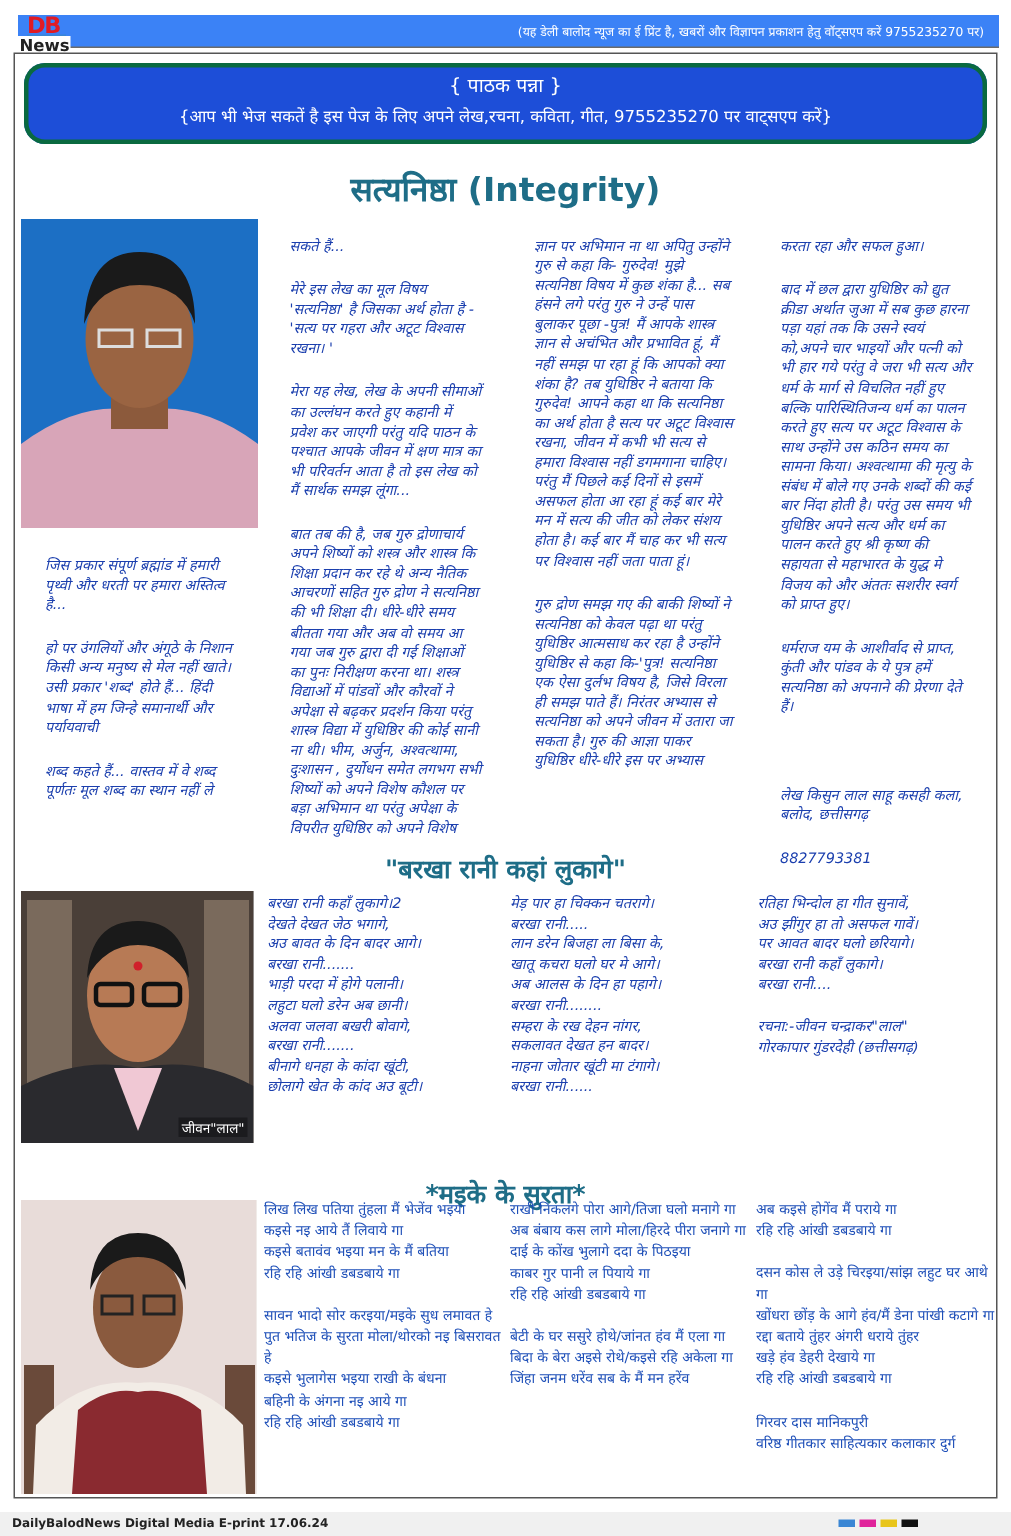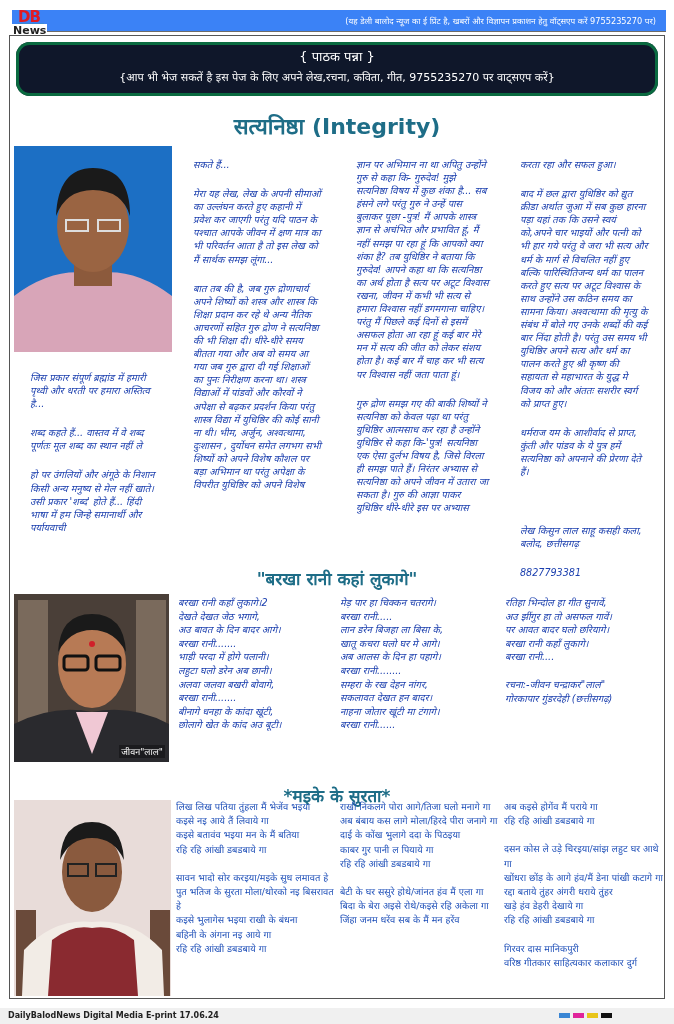--- a/index.html
+++ b/index.html
@@ -8,21 +8,21 @@
   .topbar { position: absolute; left: 12px; top: 10px; width: 654px; height: 22px; background: #3b82f6; border-bottom: 1px solid #6b6b6b; }
   .topbar-note { position: absolute; right: 10px; top: 5px; color: #ffffff; font-size: 8.2px; white-space: nowrap; }
   .logo { position: absolute; left: 12px; top: 8px; width: 44px; height: 28px; }
   .logo-db { position: absolute; left: 6px; top: 0px; font: bold 15px "DejaVu Sans", sans-serif; color: #1a1a1a; letter-spacing: -1px; }
   .logo-db .d { color: #e01b24; }
   .logo-strip { position: absolute; left: 6px; top: 15px; width: 26px; height: 3px; background: #3a86d4; }
   .logo-news { position: absolute; left: 0px; top: 16px; font: bold 11px "DejaVu Sans", sans-serif; color: #222; background: #fff; padding: 0 1px; }
 
   .frame { position: absolute; left: 9px; top: 35px; width: 656px; height: 964px; border: 1px solid #555; }
 
-  .banner { position: absolute; left: 16px; top: 42px; width: 642px; height: 54px; background: #0f172a; border-radius: 14px; box-shadow: inset 0 0 0 3px #0a6a40; text-align: center; color: #ffffff; }
+  .banner { position: absolute; left: 16px; top: 42px; width: 642px; height: 54px; background: #1d4ed8; border-radius: 14px; box-shadow: inset 0 0 0 3px #0a6a40; text-align: center; color: #ffffff; }
   .banner-title { font-size: 13px; margin-top: 5px; }
   .banner-sub { font-size: 11px; margin-top: 4px; white-space: nowrap; }
 
   .h-title { position: absolute; left: 0; width: 674px; text-align: center; color: #1e6d87; font-weight: bold; }
   .t1 { top: 110px; font-size: 22px; }
   .t2 { top: 567px; font-size: 17px; }
   .t3 { top: 770px; font-size: 17px; margin-top: 14px; }
 
   .photo { position: absolute; overflow: hidden; }
   .p1 { left: 14px; top: 146px; width: 158px; height: 206px; background: #1c6fc4; }
@@ -79,25 +79,26 @@
     <path d="M0 150 Q40 120 79 128 Q118 120 158 150 L158 206 L0 206 Z" fill="#d8a5b8"></path>
     <rect x="60" y="110" width="38" height="30" fill="#8c5a3c"></rect>
     <ellipse cx="79" cy="80" rx="36" ry="46" fill="#9a6442"></ellipse>
     <path d="M42 70 Q44 22 79 22 Q116 22 116 70 Q108 44 79 44 Q52 44 42 70 Z" fill="#1a1a1a"></path>
     <rect x="52" y="74" width="22" height="11" fill="none" stroke="#ddd" stroke-width="2"></rect>
     <rect x="84" y="74" width="22" height="11" fill="none" stroke="#ddd" stroke-width="2"></rect>
   </svg>
 </div>
 <div class="col c-left">
   <p>जिस प्रकार संपूर्ण ब्रह्मांड में हमारी पृथ्वी और धरती पर हमारा अस्तित्व है...</p>
+  <p>हो पर उंगलियों और अंगूठे के निशान किसी अन्य मनुष्य से मेल नहीं खाते। उसी प्रकार 'शब्द' होते हैं... हिंदी भाषा में हम जिन्हे समानार्थी और पर्यायवाची</p>
   <p>शब्द कहते हैं... वास्तव में वे शब्द पूर्णतः मूल शब्द का स्थान नहीं ले</p>
-  <p>हो पर उंगलियों और अंगूठे के निशान किसी अन्य मनुष्य से मेल नहीं खाते। उसी प्रकार 'शब्द' होते हैं... हिंदी भाषा में हम जिन्हे समानार्थी और पर्यायवाची</p>
 </div>
 <div class="col c2">
   <p>सकते हैं...</p>
+  <p>मेरे इस लेख का मूल विषय 'सत्यनिष्ठा' है जिसका अर्थ होता है - 'सत्य पर गहरा और अटूट विश्वास रखना। '</p>
   <p>मेरा यह लेख, लेख के अपनी सीमाओं का उल्लंघन करते हुए कहानी में प्रवेश कर जाएगी परंतु यदि पाठन के पश्चात आपके जीवन में क्षण मात्र का भी परिवर्तन आता है तो इस लेख को मैं सार्थक समझ लूंगा...</p>
   <p>बात तब की है, जब गुरु द्रोणाचार्य अपने शिष्यों को शस्त्र और शास्त्र कि शिक्षा प्रदान कर रहे थे अन्य नैतिक आचरणों सहित गुरु द्रोण ने सत्यनिष्ठा की भी शिक्षा दी। धीरे-धीरे समय बीतता गया और अब वो समय आ गया जब गुरु द्वारा दी गई शिक्षाओं का पुनः निरीक्षण करना था। शस्त्र विद्याओं में पांडवों और कौरवों ने अपेक्षा से बढ़कर प्रदर्शन किया परंतु शास्त्र विद्या में युधिष्ठिर की कोई सानी ना थी। भीम, अर्जुन, अश्वत्थामा, दुःशासन , दुर्योधन समेत लगभग सभी शिष्यों को अपने विशेष कौशल पर बड़ा अभिमान था परंतु अपेक्षा के विपरीत युधिष्ठिर को अपने विशेष</p>
 </div>
 <div class="col c3">
   <p>ज्ञान पर अभिमान ना था अपितु उन्होंने गुरु से कहा कि- गुरुदेव! मुझे सत्यनिष्ठा विषय में कुछ शंका है... सब हंसने लगे परंतु गुरु ने उन्हें पास बुलाकर पूछा -पुत्र! मैं आपके शास्त्र ज्ञान से अचंभित और प्रभावित हूं, मैं नहीं समझ पा रहा हूं कि आपको क्या शंका है? तब युधिष्ठिर ने बताया कि गुरुदेव! आपने कहा था कि सत्यनिष्ठा का अर्थ होता है सत्य पर अटूट विश्वास रखना, जीवन में कभी भी सत्य से हमारा विश्वास नहीं डगमगाना चाहिए। परंतु मैं पिछले कई दिनों से इसमें असफल होता आ रहा हूं कई बार मेरे मन में सत्य की जीत को लेकर संशय होता है। कई बार मैं चाह कर भी सत्य पर विश्वास नहीं जता पाता हूं।</p>
   <p>गुरु द्रोण समझ गए की बाकी शिष्यों ने सत्यनिष्ठा को केवल पढ़ा था परंतु युधिष्ठिर आत्मसाध कर रहा है उन्होंने युधिष्ठिर से कहा कि-'पुत्र! सत्यनिष्ठा एक ऐसा दुर्लभ विषय है, जिसे विरला ही समझ पाते हैं। निरंतर अभ्यास से सत्यनिष्ठा को अपने जीवन में उतारा जा सकता है। गुरु की आज्ञा पाकर युधिष्ठिर धीरे-धीरे इस पर अभ्यास</p>
 </div>
 <div class="col c4">
   <p>करता रहा और सफल हुआ।</p>
   <p>बाद में छल द्वारा युधिष्ठिर को द्युत क्रीडा अर्थात जुआ में सब कुछ हारना पड़ा यहां तक कि उसने स्वयं को,अपने चार भाइयों और पत्नी को भी हार गये परंतु वे जरा भी सत्य और धर्म के मार्ग से विचलित नहीं हुए बल्कि पारिस्थितिजन्य धर्म का पालन करते हुए सत्य पर अटूट विश्वास के साथ उन्होंने उस कठिन समय का सामना किया। अश्वत्थामा की मृत्यु के संबंध में बोले गए उनके शब्दों की कई बार निंदा होती है। परंतु उस समय भी युधिष्ठिर अपने सत्य और धर्म का पालन करते हुए श्री कृष्ण की सहायता से महाभारत के युद्ध मे विजय को और अंततः सशरीर स्वर्ग को प्राप्त हुए।</p>

